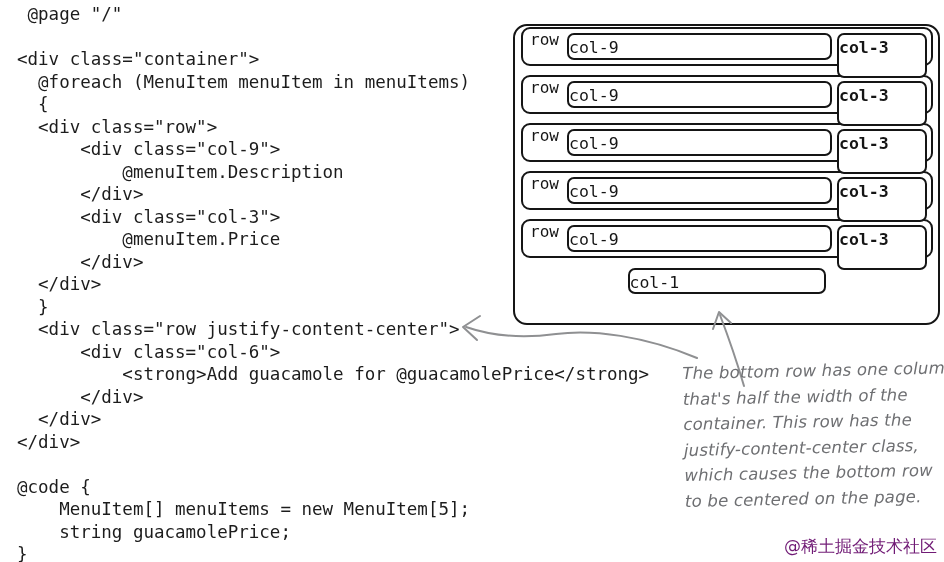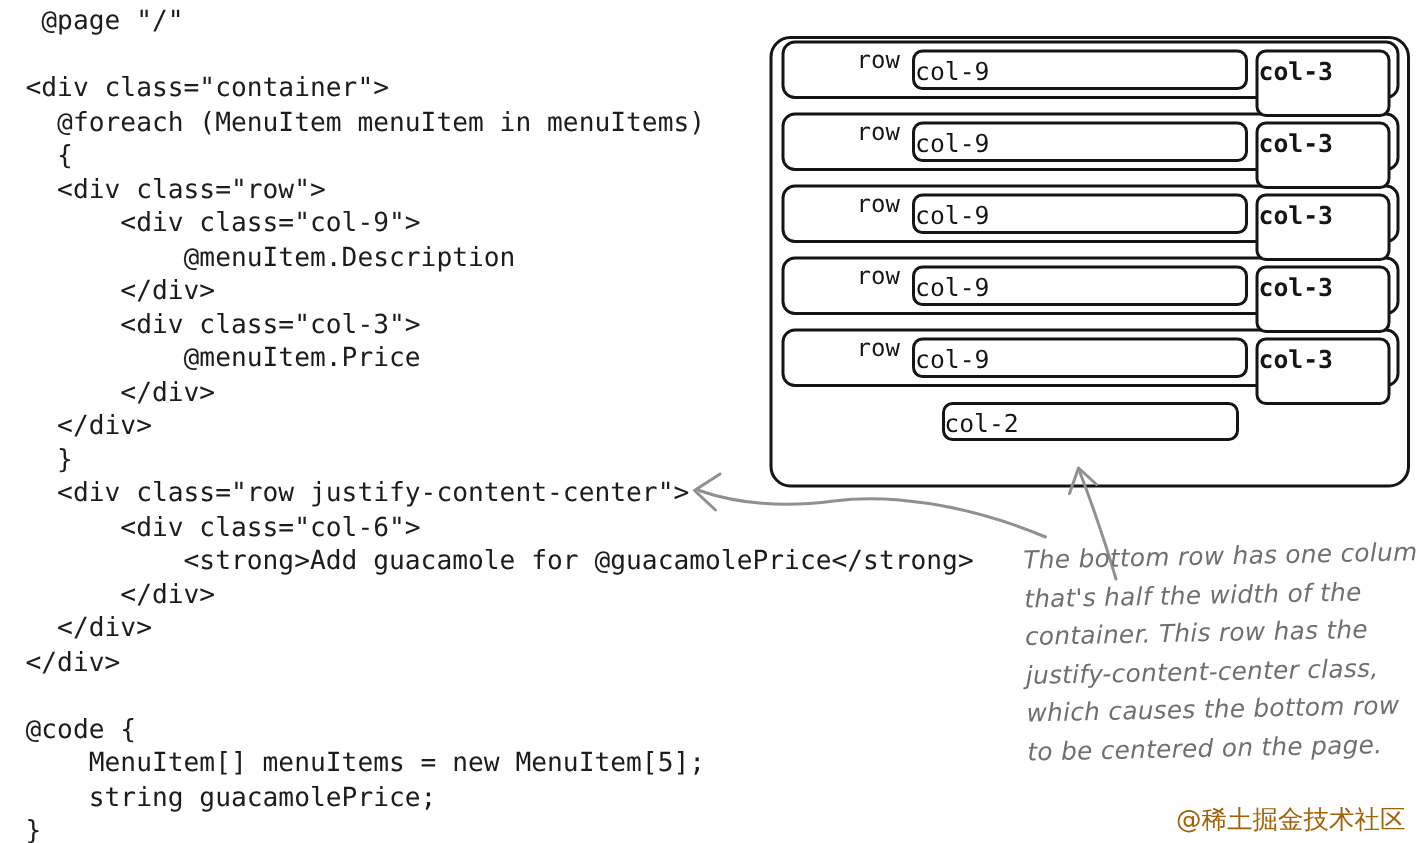--- a/index.html
+++ b/index.html
@@ -51,21 +51,20 @@
     align-items: stretch;
   }
   .grid-row:first-of-type { margin-top: 1px; }
   .row-label {
     width: 44px;
     padding: 1px 0 0 7px;
     font-size: 16px;
     line-height: 19px;
     box-sizing: border-box;
     flex: none;
-    margin-left: 41px;
   }
   .colbox {
     border: 2px solid #151515;
     border-radius: 7px;
     box-sizing: border-box;
     font-size: 16.5px;
     line-height: 23px;
     padding: 1px 0 0 0;
     background: #ffffff;
   }
@@ -99,21 +98,21 @@
     white-space: pre;
     transform: rotate(-1.2deg);
     transform-origin: left top;
   }
 
   
   .watermark {
     position: absolute;
     right: 7px; top: 535px;
     font-size: 17px;
-    color: #a16207;
+    color: #701a75;
     font-family: "DejaVu Sans", sans-serif;
   }
 </style>
 </head>
 <body>
 
 <div class="page">
 
   <pre class="code"> @page "/"
 
@@ -167,21 +166,21 @@
       <div class="colbox col3">col-3</div>
     </div>
 
     <div class="grid-row">
       <span class="row-label">row</span>
       <div class="colbox col9">col-9</div>
       <div class="colbox col3">col-3</div>
     </div>
 
     <div class="col6-wrap">
-      <div class="colbox col6">col-2</div>
+      <div class="colbox col6">col-1</div>
     </div>
   </div>
 
   <svg class="arrows" viewBox="0 0 944 562" xmlns="http://www.w3.org/2000/svg">
     <g stroke="#8f9092" stroke-width="2" fill="none" stroke-linecap="round" stroke-linejoin="round">
       <path d="M 697,358 C 645,336 592,329 556,334 C 518,339 489,335 466,327"></path>
       <path d="M 480,316 L 463,327 L 477,340"></path>
       <path d="M 744,386 C 737,362 728,336 720,315"></path>
       <path d="M 713,329 L 719,312 L 731,323"></path>
     </g>

